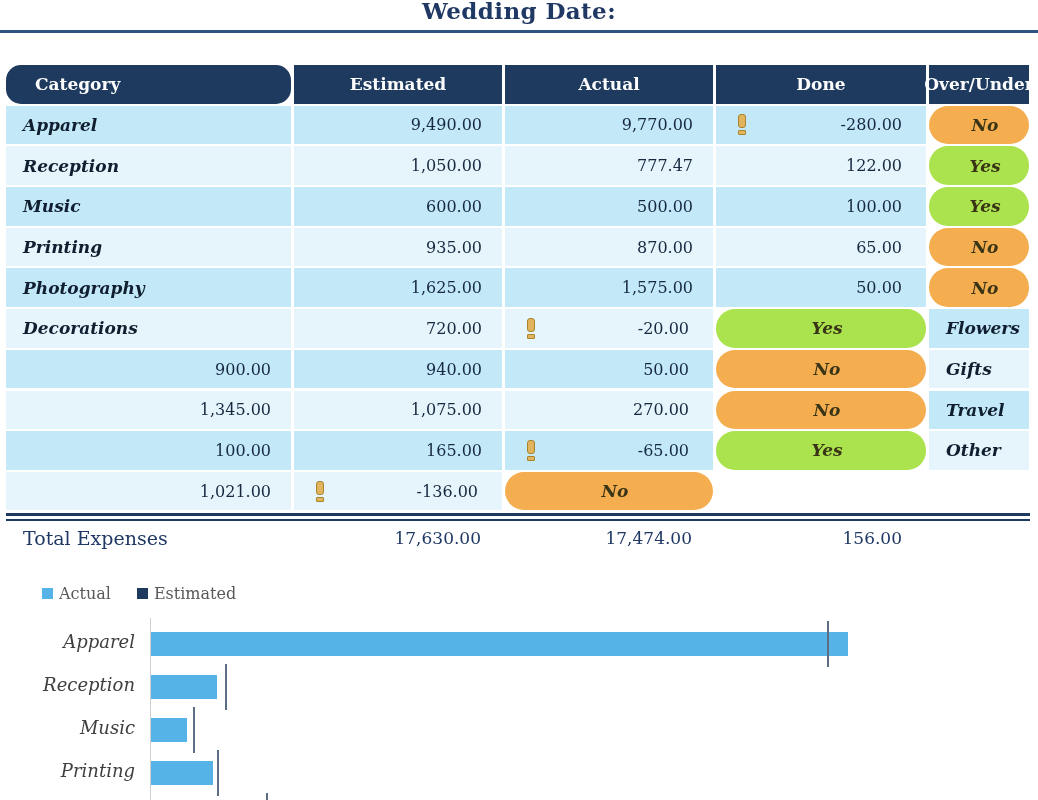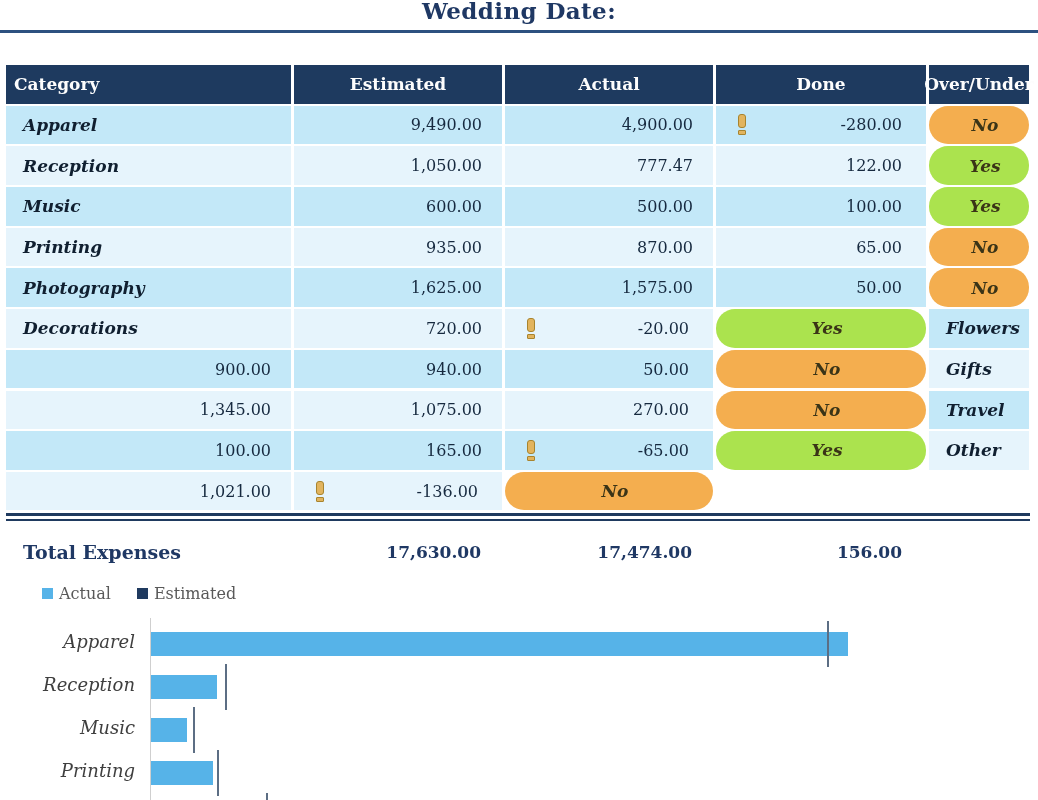--- a/index.html
+++ b/index.html
@@ -11,43 +11,43 @@
   .wd-title { position:absolute; top:-3px; left:0; width:1038px; text-align:center;
               font-size:23px; font-weight:600; color:#1f3864; letter-spacing:.4px; }
   .top-rule { position:absolute; top:30px; left:0; width:1038px; height:3px; background:#2d5180; }
 
   
   .budget-table { position:absolute; top:65px; left:6px; width:1024px;
                   display:grid; grid-template-columns:285px 208px 208px 210px 100px;
                   grid-auto-rows:38.5px; column-gap:3px; row-gap:2.2px; }
   .hcell { background:#1e3a5f; color:#fdfdfd; font-weight:bold; font-size:17px;
            display:flex; align-items:center; justify-content:center; }
-  .hcell.first { justify-content:flex-start; padding-left:8px; }
+  .hcell.first { justify-content:flex-start; padding-left:29px;border-radius:15px; }
   .cell { font-size:16px; color:#16293f; display:flex; align-items:center;padding-left:12px; }
   .cat  { font-weight:bold; font-style:italic; font-size:17px; padding-left:17px; color:#101f30; }
   .num  { justify-content:flex-end; padding-right:20px; }
   .ou   { padding-right:24px; }
   .ou .val { flex:1; text-align:right; }
   .rowA { background:#c3e8f8; }
   .rowB { background:#e6f4fc; }
   .done { justify-content:center; font-weight:bold; font-style:italic; font-size:17px; color:#3a3417;border-radius:19px; }
   .done-yes { background:#abe34e; }
   .done-no  { background:#f4ae4f; }
 
   
   .warn { width:9px; margin-left:9px; margin-right:4px; display:flex; flex-direction:column; align-items:center; }
   .warn .bar { width:8px; height:14px; border-radius:3px; background:#e2b45e; border:1px solid #a8842e; }
   .warn .dot { width:8px; height:5px; margin-top:2px; border-radius:1px; background:#e2b45e; border:1px solid #a8842e; }
 
   
   .double-line { position:absolute; top:513px; left:6px; width:1024px; height:8px;
                  border-top:3px solid #1f3a5f; border-bottom:2px solid #1f3a5f; }
-  .total-row { position:absolute; top:536px; left:6px; width:1024px;
+  .total-row { position:absolute; top:522px; left:6px; width:1024px;
                display:grid; grid-template-columns:285px 208px 208px 210px 100px; column-gap:3px;
-               height:32px; align-items:center; color:#1f3864; font-weight:bold; }
+               height:32px; align-items:center; color:#1f3864; font-weight:normal; }
   .total-label { font-size:19px; padding-left:17px; }
   .total-num { font-size:17px; text-align:right; padding-right:21px; }
   .total-num.ou-t { padding-right:24px; }
 
   
   .legend { position:absolute; top:584px; left:42px; display:flex; gap:26px; align-items:center; }
   .legend-item { display:flex; align-items:center; gap:6px; font-size:16px; color:#595959; }
   .swatch { width:11px; height:11px; display:inline-block; }
   .sw-actual { background:#56b3e8; }
   .sw-est { background:#1f3a5f; }
@@ -72,21 +72,21 @@
   <div class="budget-table">
 
     <div class="hcell first">Category</div>
     <div class="hcell">Estimated</div>
     <div class="hcell">Actual</div>
     <div class="hcell">Done</div>
     <div class="hcell">Over/Under</div>
 
     <div class="cell cat rowA">Apparel</div>
     <div class="cell num rowA">9,490.00</div>
-    <div class="cell num rowA">4,900.00</div>
+    <div class="cell num rowA">9,770.00</div>
     <div class="cell ou rowA">
         <span class="warn">
           <span class="bar"></span>
           <span class="dot"></span>
         </span>
         <span class="val">-280.00</span>
       </div>
     <div class="cell done done-no">No</div>
 
     <div class="cell cat rowB">Reception</div>

